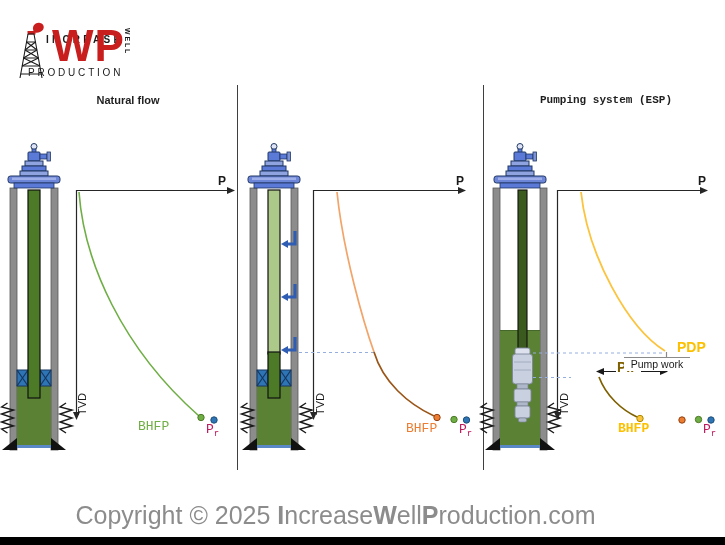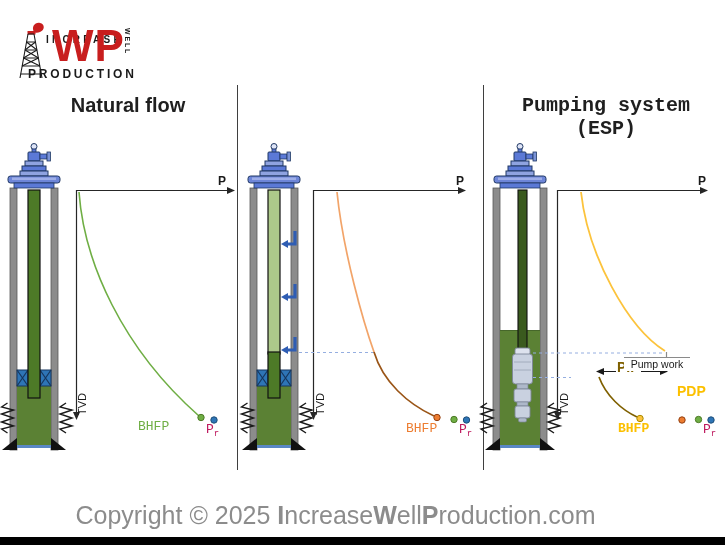--- a/index.html
+++ b/index.html
@@ -5,23 +5,23 @@
   html,body{margin:0;padding:0;background:#fff;}
   .canvas{position:relative;width:725px;height:545px;background:#ffffff;overflow:hidden;
           font-family:"Liberation Sans",sans-serif;}
   .abs{position:absolute;}
   
   .logo{position:absolute;left:14px;top:10px;width:130px;height:75px;}
   .logo-top{position:absolute;left:32px;top:24px;font-size:10px;font-weight:bold;letter-spacing:3.2px;color:#1a1a1a;}
   .logo-main{position:absolute;left:30px;top:12px;font-size:44px;font-weight:bold;color:#c81e1e;letter-spacing:1px;line-height:48px;margin-left:8px;}
   .logo-side{position:absolute;left:110px;top:18px;font-size:7px;font-weight:bold;letter-spacing:1.8px;color:#1a1a1a;
              writing-mode:vertical-rl;text-orientation:sideways;}
-  .logo-bottom{position:absolute;left:14px;top:57px;font-size:12px;font-weight:bold;letter-spacing:2.8px;color:#1a1a1a;}
-  
-  .section-title{position:absolute;top:94px;width:220px;text-align:center;font-size:20px;font-weight:bold;color:#1f1f1f;}
+  .logo-bottom{position:absolute;left:14px;top:57px;font-size:10px;font-weight:normal;letter-spacing:2.8px;color:#1a1a1a;}
+  
+  .section-title{position:absolute;top:94px;width:220px;text-align:center;font-size:11px;font-weight:bold;color:#1f1f1f;}
   .t1{left:18px;} .t2{left:250px;} .t3{left:496px;font-family:Liberation Mono, monospace;}
   .divider{position:absolute;top:85px;width:1px;height:385px;background:#3f3f3f;}
   .d1{left:237px;} .d2{left:483px;}
   
   .p-axis{position:absolute;width:16px;text-align:center;font-size:12px;font-weight:bold;color:#1a1a1a;}
   .tvd{position:absolute;width:34px;height:14px;text-align:center;font-size:11px;color:#1a1a1a;transform:rotate(-90deg);}
   .lbl{position:absolute;font-size:13px;font-family:Liberation Mono, monospace;}
   .green{color:#6fae44;} .orange{color:#ed7d31;} .yellow{color:#fcc000;font-weight:bold;} .blue{color:#be185d;}
   .sub{font-size:9px;position:relative;top:3px;}
   .pdp{position:absolute;font-size:14px;font-weight:bold;color:#fcc000;}
@@ -203,21 +203,21 @@
   <span class="tvd" style="left:66px;top:397px;">TVD</span>
   <span class="tvd" style="left:304px;top:397px;">TVD</span>
   <span class="tvd" style="left:548px;top:397px;">TVD</span>
 
   <span class="lbl green" style="left:138px;top:419px;">BHFP</span>
   <span class="lbl blue" style="left:206px;top:422px;"><span>P</span><span class="sub">r</span></span>
 
   <span class="lbl orange" style="left:406px;top:421px;">BHFP</span>
   <span class="lbl blue" style="left:459px;top:422px;"><span>P</span><span class="sub">r</span></span>
 
-  <span class="pdp" style="left:677px;top:339px;margin-top:44px;">PDP</span>
+  <span class="pdp" style="left:677px;top:339px;">PDP</span>
   <span class="pip" style="left:572px;top:359px;">PIP</span>
   <span class="pumpwork">Pump work</span>
   <span class="lbl yellow" style="left:618px;top:421px;">BHFP</span>
   <span class="lbl blue" style="left:703px;top:422px;"><span>P</span><span class="sub">r</span></span>
 
   <div class="footer"><span>Copyright © 2025 </span><b>I</b><span>ncrease</span><b>W</b><span>ell</span><b>P</b><span>roduction.com</span></div>
 
   <div class="bottombar"></div>
 </div>
 

